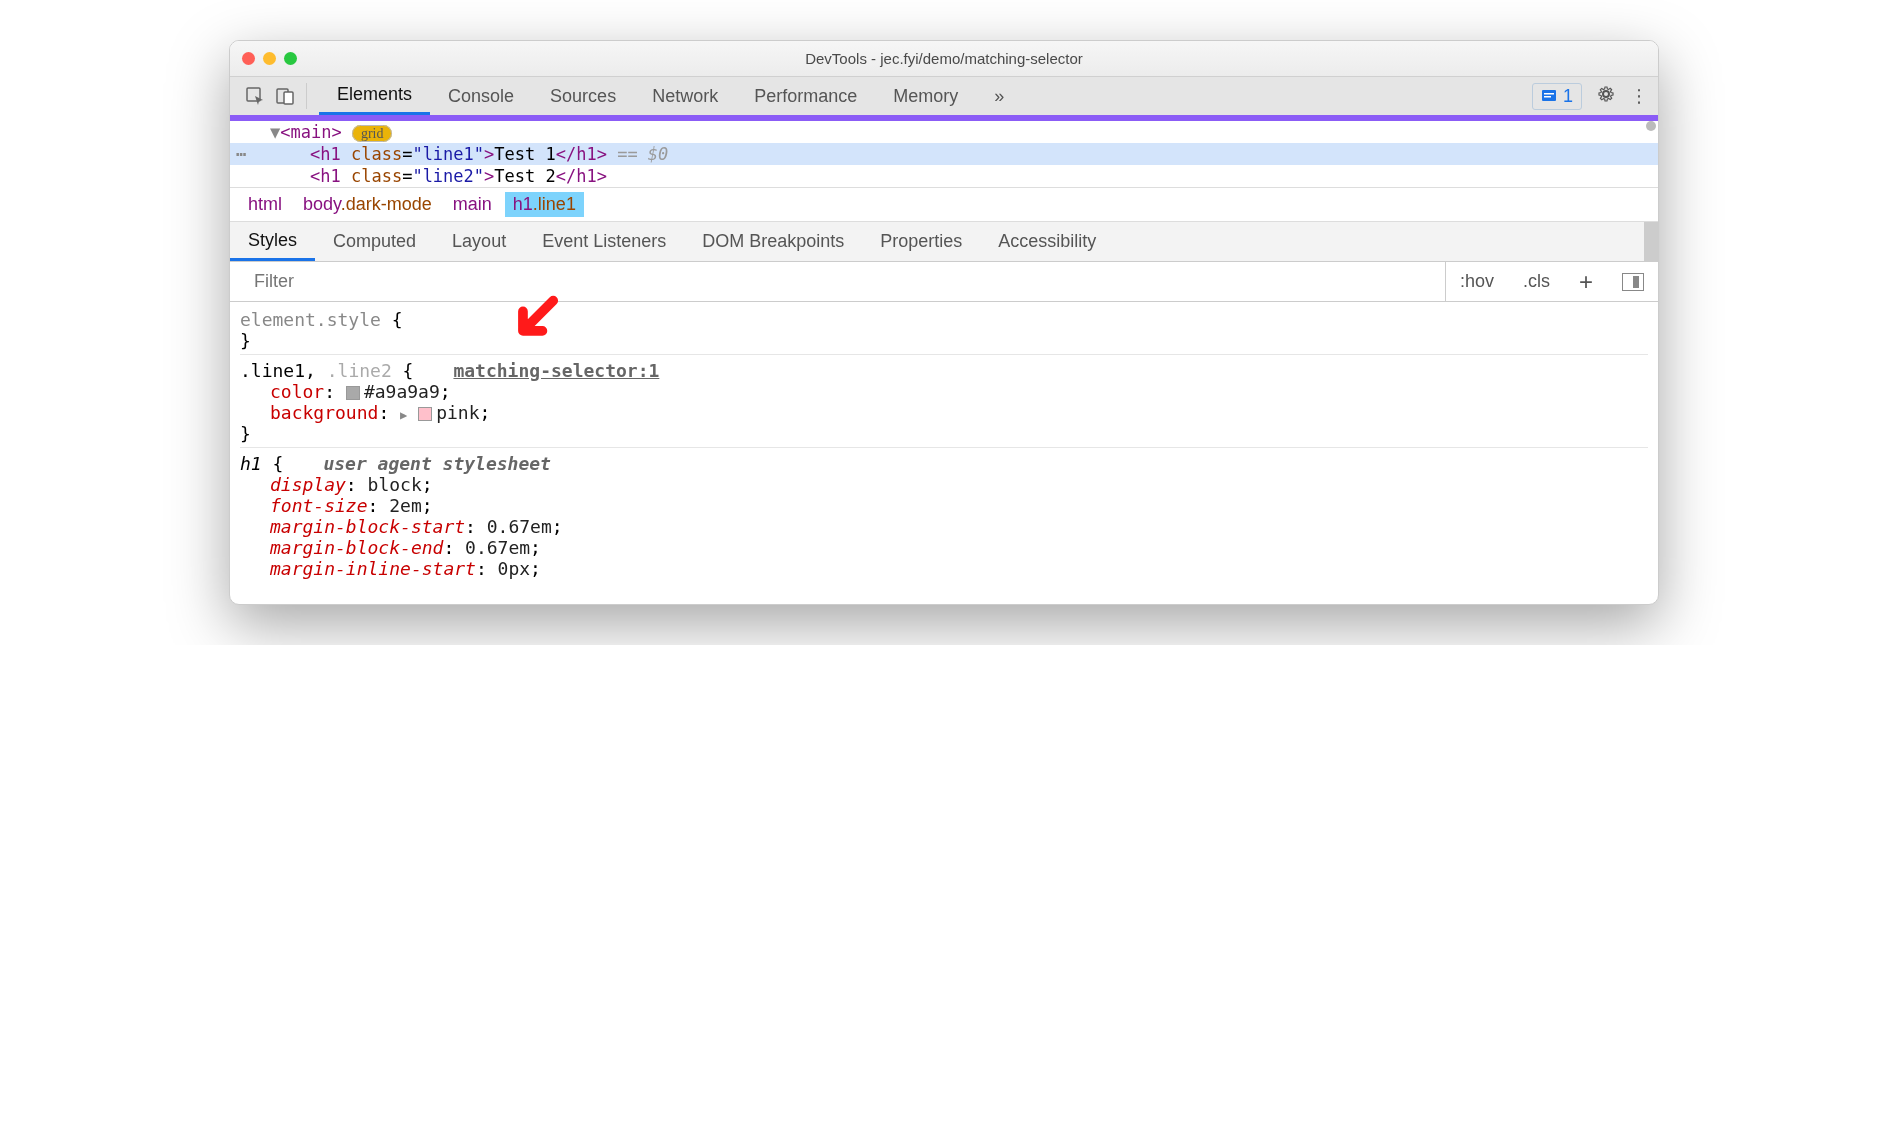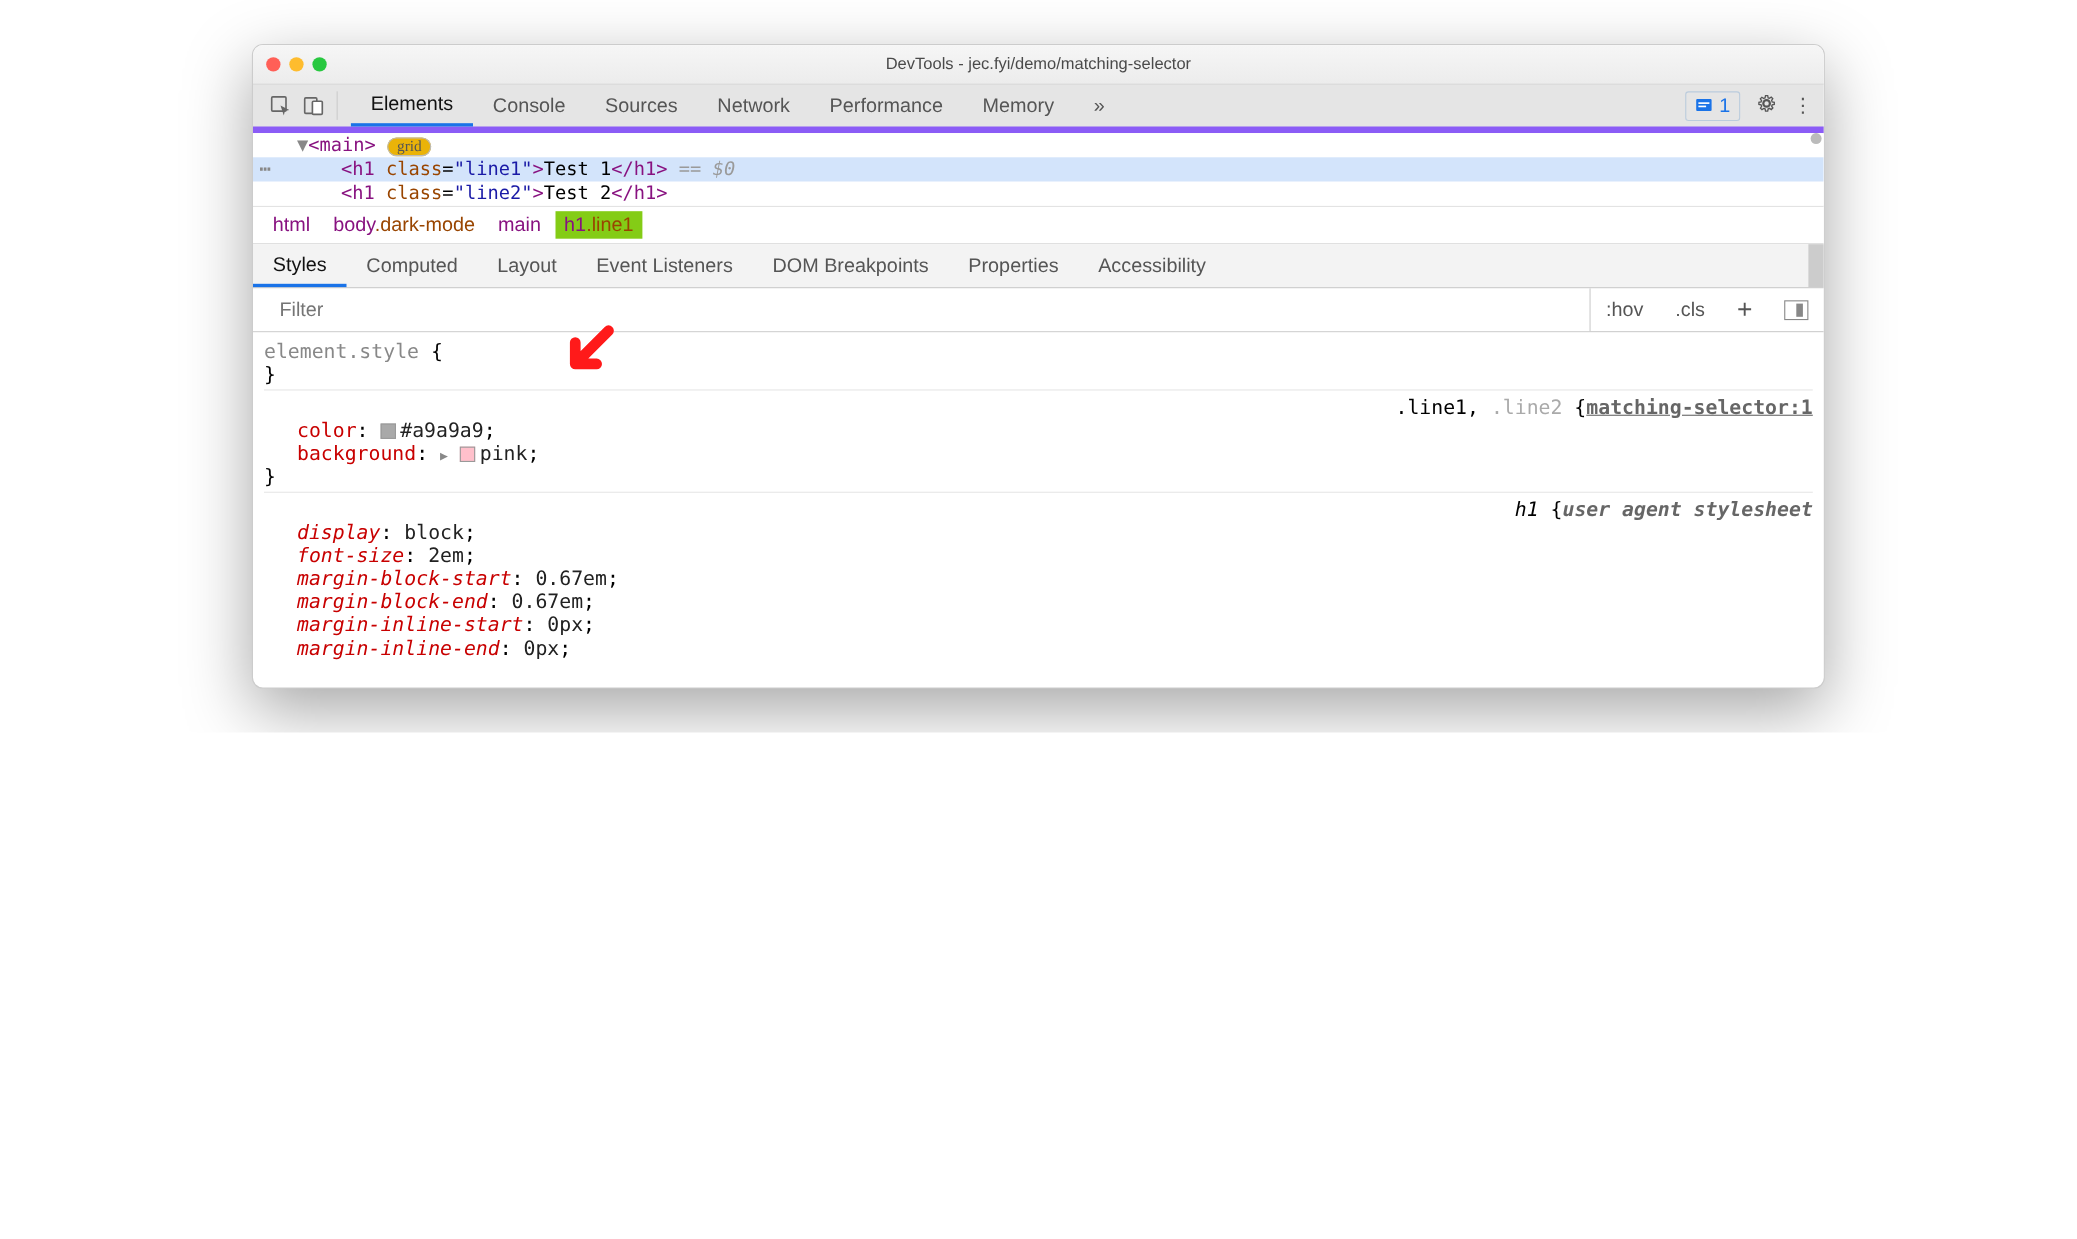--- a/index.html
+++ b/index.html
@@ -32,37 +32,37 @@
 .dom-row.selected::before { content:"⋯"; position:absolute; left:6px; color:#888; font-weight:bold; letter-spacing:2px; }
 .dom-row .eq0 { color:#9a9a9a; font-style:italic; }
 .dom-row .badge { border:1px solid #bbb; background:#eab308; border-radius:10px; padding:0 8px; font-size:14px; color:#555; font-family:-apple-system; }
 .dom-main-row { padding-left:40px; }
 .dom-h1-1 { padding-left:80px; }
 .dom-h1-2 { padding-left:80px; height:22px; overflow:hidden; }
 
 .crumbs { border-top:1px solid #ddd; border-bottom:1px solid #ddd; padding:4px 10px; font-size:18px; background:#fff; }
 .crumb { display:inline-block; padding:2px 8px; cursor:pointer; }
 .crumb .t { color:#881280; } .crumb .c { color:#994500; }
-.crumb.sel { background:#84cc16; }
+.crumb.sel { background:#7dd3fc; }
 
 .subtabs { display:flex; height:40px; border-bottom:1px solid #ccc; background:#f3f3f3; font-size:18px; position:relative; }
 .subtab { padding:0 18px; display:flex; align-items:center; cursor:pointer; color:#555; }
 .subtab.active { color:#111; border-bottom:3px solid #1a73e8; }
 .scroll-ind { position:absolute; right:0; top:0; bottom:0; width:14px; background:#ccc; }
 
 .filterbar { display:flex; align-items:center; border-bottom:1px solid #ccc; height:40px; }
 .filterbar input { flex:1; border:none; padding:0 24px; font-size:18px; outline:none; color:#888; height:100%; }
 .filterbar .tools { display:flex; align-items:center; gap:29px; padding:0 14px; color:#555; font-size:18px; border-left:1px solid #ccc; height:100%; }
 .filterbar .tools span { cursor:pointer; }
 .sidebar-toggle { border:1px solid #888; width:22px; height:18px; position:relative; }
 .sidebar-toggle::after { content:""; position:absolute; right:4px; top:2px; bottom:2px; width:0; border-left:6px solid #888; }
 
 .styles { font-family: Menlo, Consolas, monospace; font-size:18px; padding:4px 10px 20px 10px; position:relative; }
 .rule { padding:3px 0; border-bottom:1px solid #e6e6e6; margin-bottom:2px; }
-.rule .head { display:flex; justify-content:flex-end; }
+.rule .head { display:flex; justify-content:flex-start;gap:40px; }
 .rule .src { color:#666; text-decoration:underline; cursor:pointer;font-weight:bold; }
 .rule .src.ua { font-style:italic; text-decoration:none; }
 .sel-active { color:#000; }
 .sel-inactive { color:#aaa; }
 .decl { padding-left:30px; }
 .prop { color:#c80000; }
 .val { color:#222; }
 .swatch { display:inline-block; width:14px; height:14px; border:1px solid #999; vertical-align:middle; margin-right:4px; }
 .tri { color:#888; font-size:12px; }
 .ua-rule .prop { color:#c80000; font-style:italic; }
@@ -206,18 +206,17 @@
       <div class="head">
         <div><span class="selh">h1</span> {</div>
         <div class="src ua">user agent stylesheet</div>
       </div>
       <div id="ua-decls">
           <div class="decl"><span class="prop">display</span>: <span class="val">block</span>;</div>
           <div class="decl"><span class="prop">font-size</span>: <span class="val">2em</span>;</div>
           <div class="decl"><span class="prop">margin-block-start</span>: <span class="val">0.67em</span>;</div>
           <div class="decl"><span class="prop">margin-block-end</span>: <span class="val">0.67em</span>;</div>
           <div class="decl"><span class="prop">margin-inline-start</span>: <span class="val">0px</span>;</div>
-          <div class="decl"><span class="prop">margin-inline-end</span>: <span class="val">0px</span>;</div>
         </div>
     </div>
   </div>
 
 </div>
 
 </body></html>

